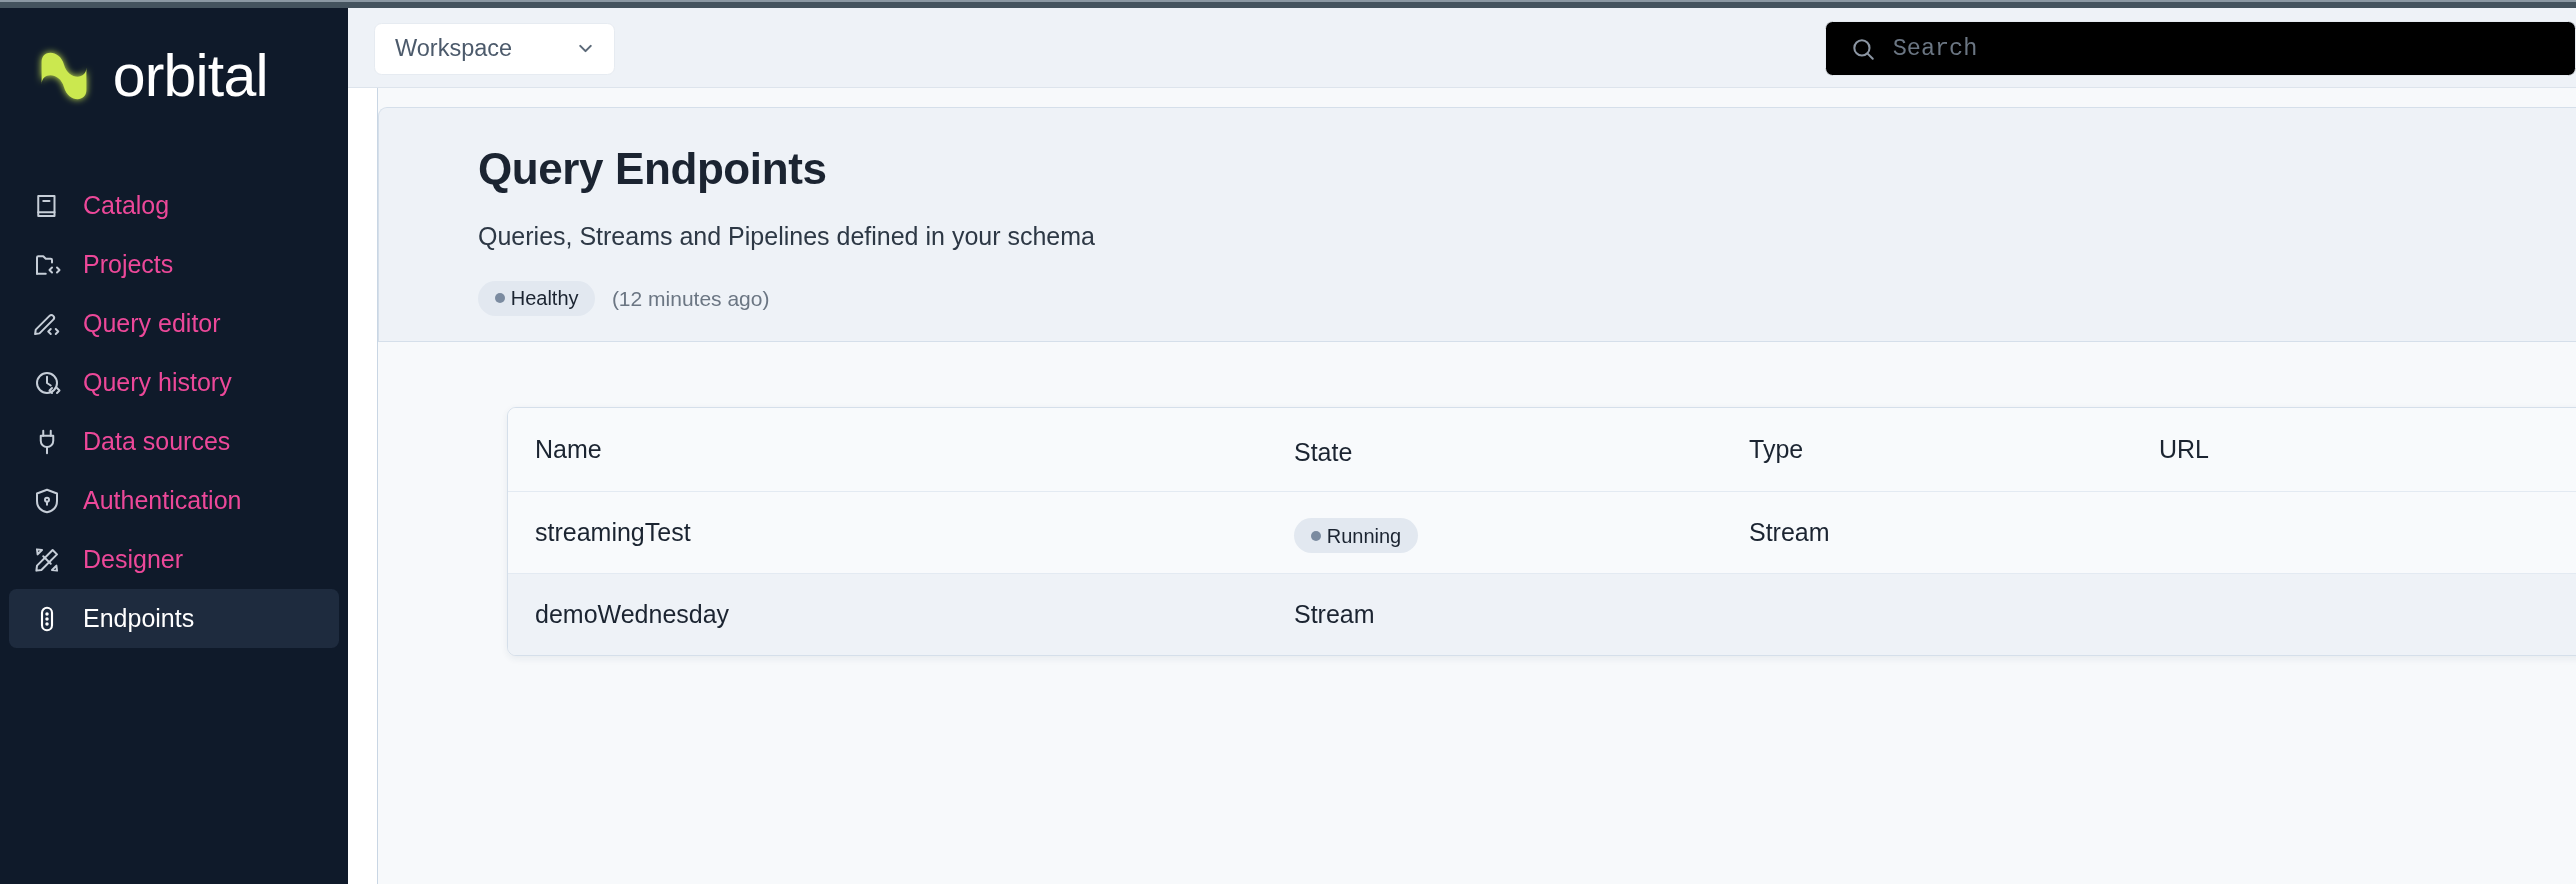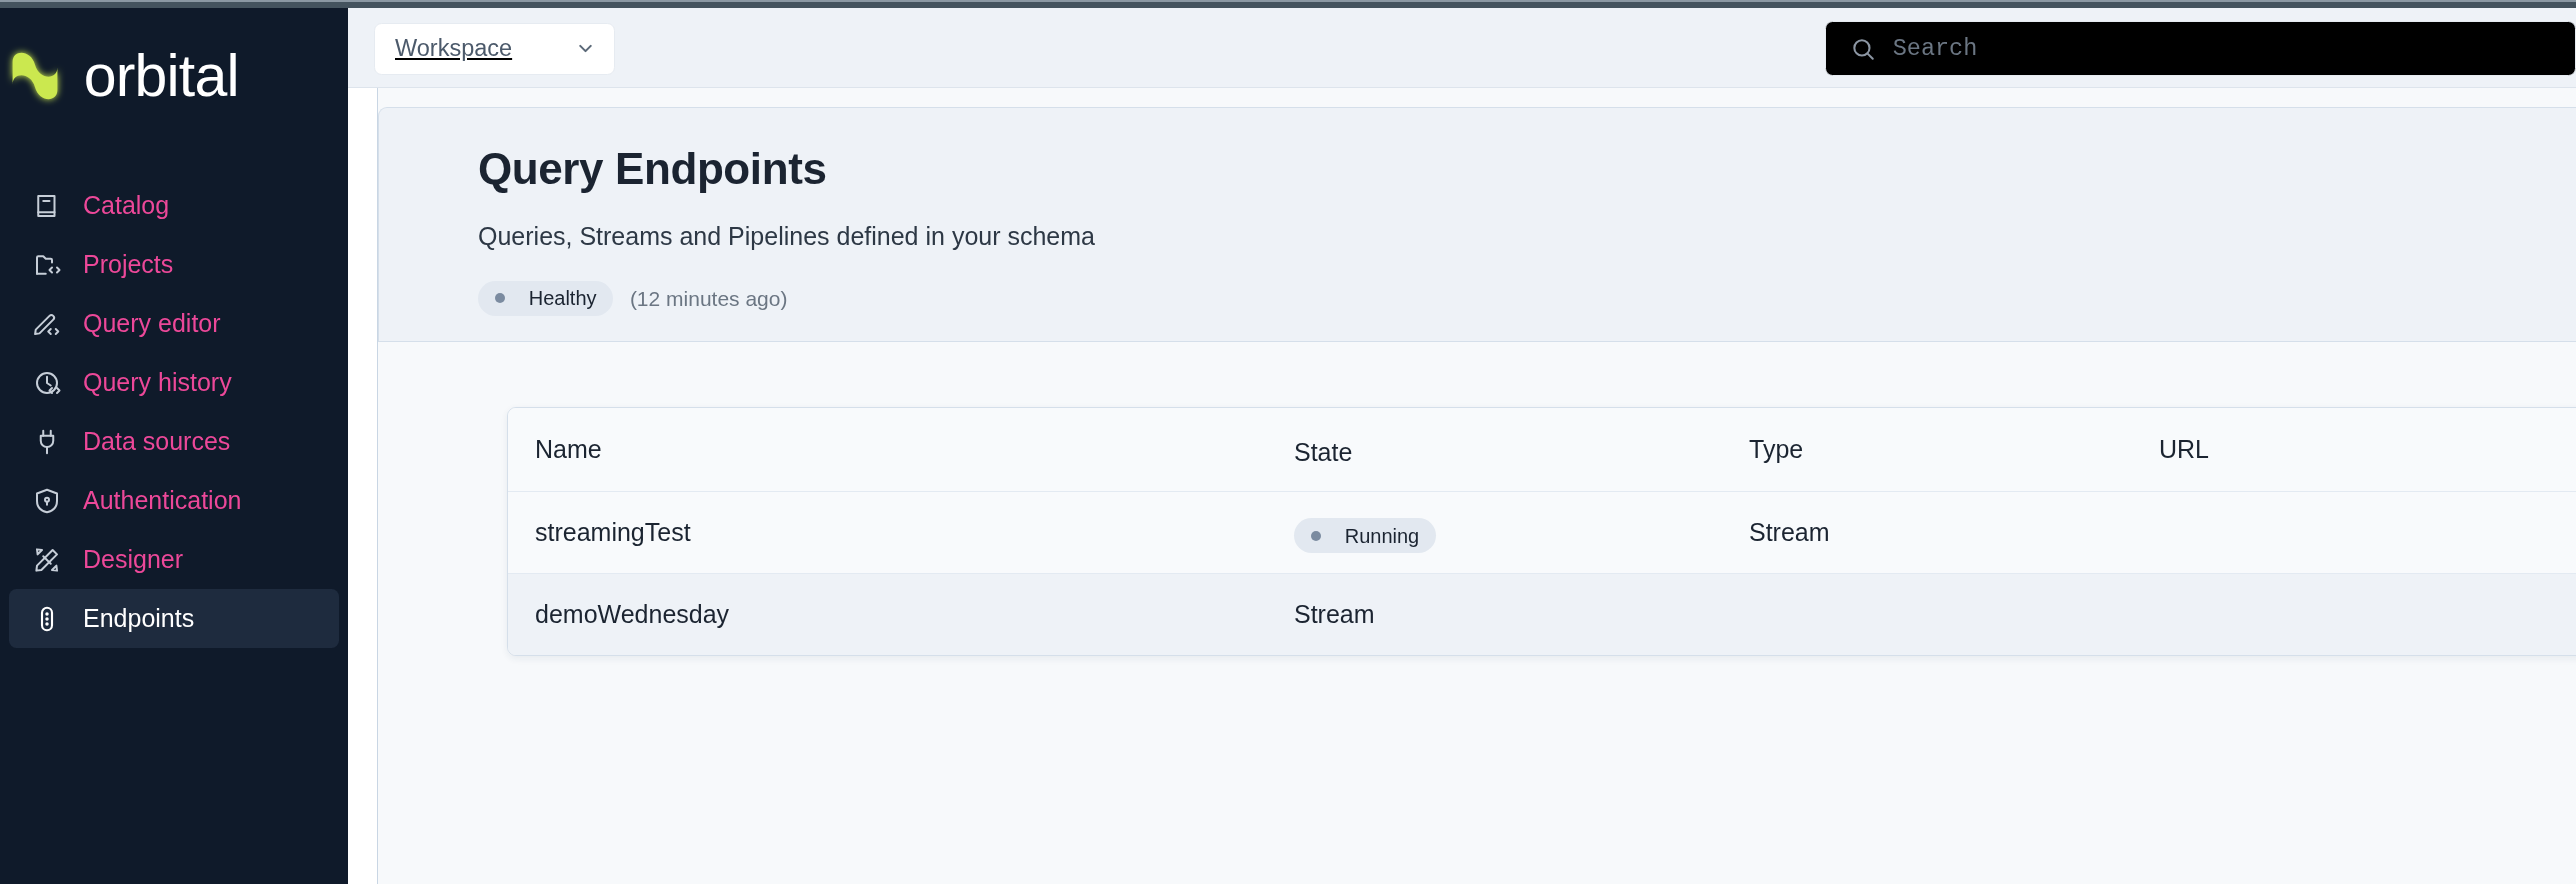--- a/index.html
+++ b/index.html
@@ -27,20 +27,21 @@
     position: absolute;
     top: 0; left: 0;
     width: 348px; height: 885px;
     background: #0f1a2a;
     z-index: 30;
   }
   .logo-area {
     height: 152px;
     display: flex;
     align-items: center;
+    padding-left: 29px;
     gap: 13.7px;
   }
   .logo-mark { width: 70px; height: 70px; flex: none; position: relative; }
   .logo-word {
     color: #ffffff;
     font-size: 59px;
     letter-spacing: -0.8px;
     line-height: 1;
     font-weight: 400;
   }
@@ -96,21 +97,20 @@
     left: 26px; top: 15px;
     width: 241px; height: 52px;
     background: #ffffff;
     border: 0.8px solid #e6ebf1;
     border-radius: 7.6px;
     display: flex;
     align-items: center;
     justify-content: space-between;
     padding: 0 18px 0 20px;
     cursor: pointer;
-    text-decoration: underline;
   }
   .workspace-label { font-size: 23.5px; color: #4c5a6b; line-height: 1; }
   .chev { width: 21px; height: 21px; flex: none; }
 
   .search-box {
     position: absolute;
     right: 0; top: 13.7px;
     width: 751px; height: 55px;
     background: #000000;
     border: 0.8px solid #e6ebf1;
@@ -160,21 +160,21 @@
   }
   .status-row {
     margin-top: 32px;
     display: flex;
     align-items: center;
     gap: 16.7px;
   }
   .pill {
     display: inline-flex;
     align-items: center;
-    gap: 24px;
+    gap: 6px;
     height: 35px;
     padding: 0 16.7px;
     border-radius: 17.5px;
     font-size: 20px;
     line-height: 1;
   }
   .pill.healthy { background: #e2e8f0; color: #1b2431; }
   .pill.running { background: #e2e8f0; color: #1b2431; }
   .pill.paused  { background: #f5f4e0; color: #1b2431; }
   .dot { width: 10px; height: 10px; border-radius: 50%; flex: none; }

